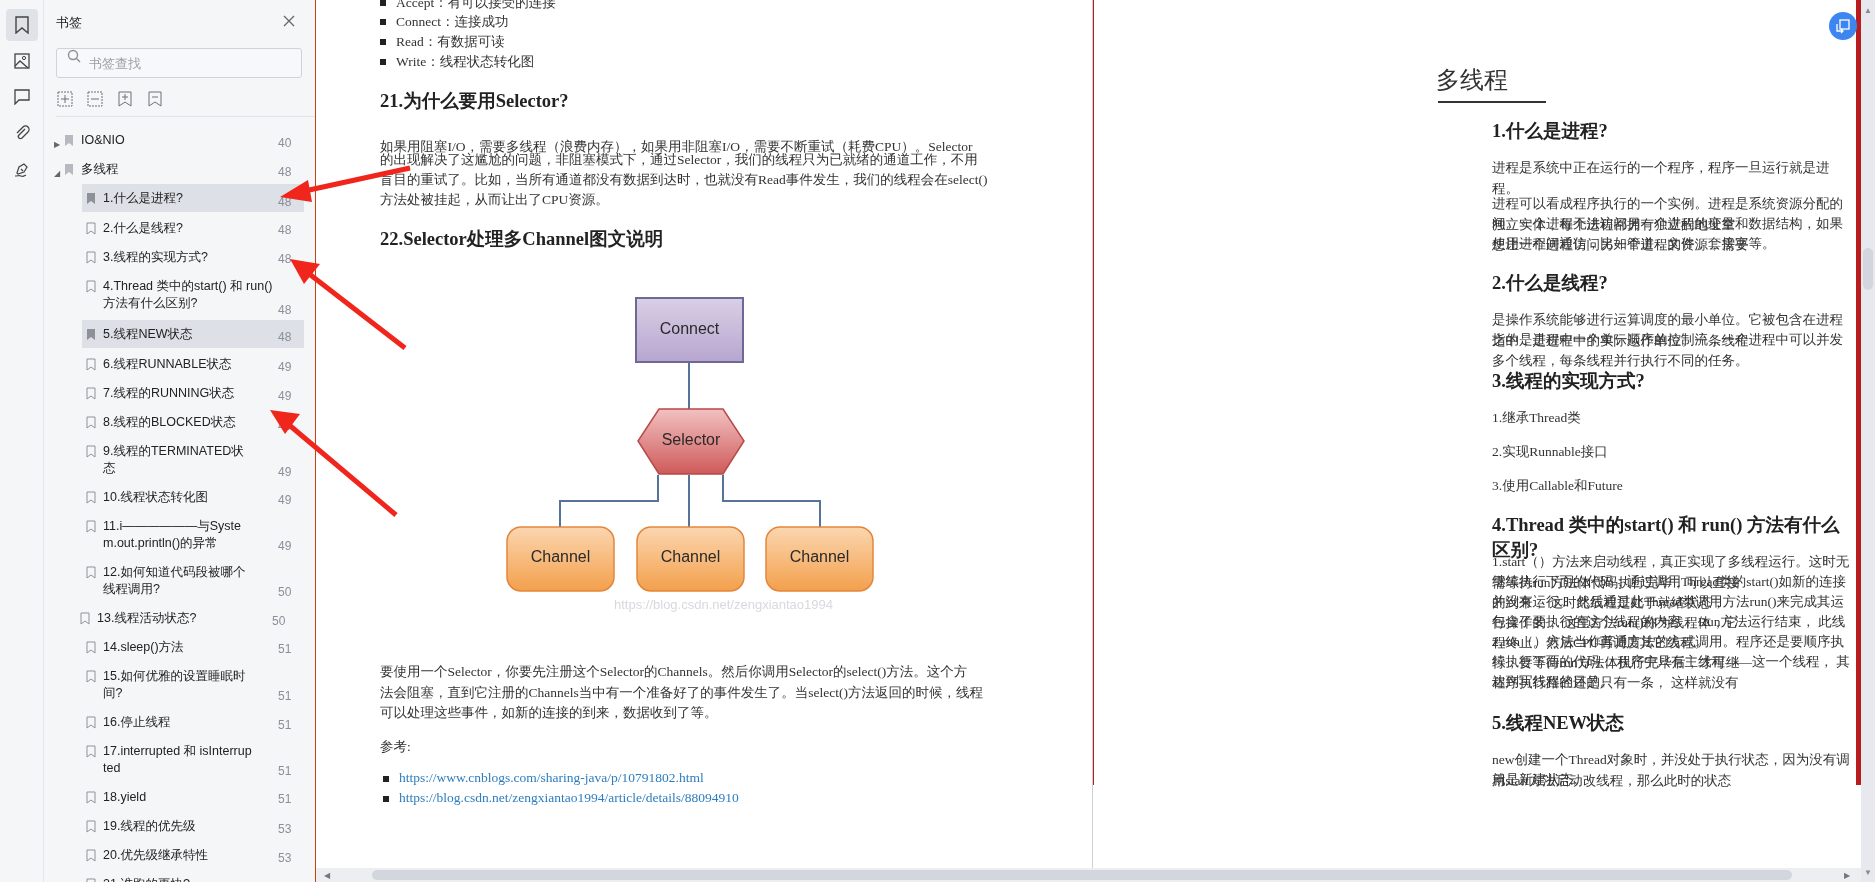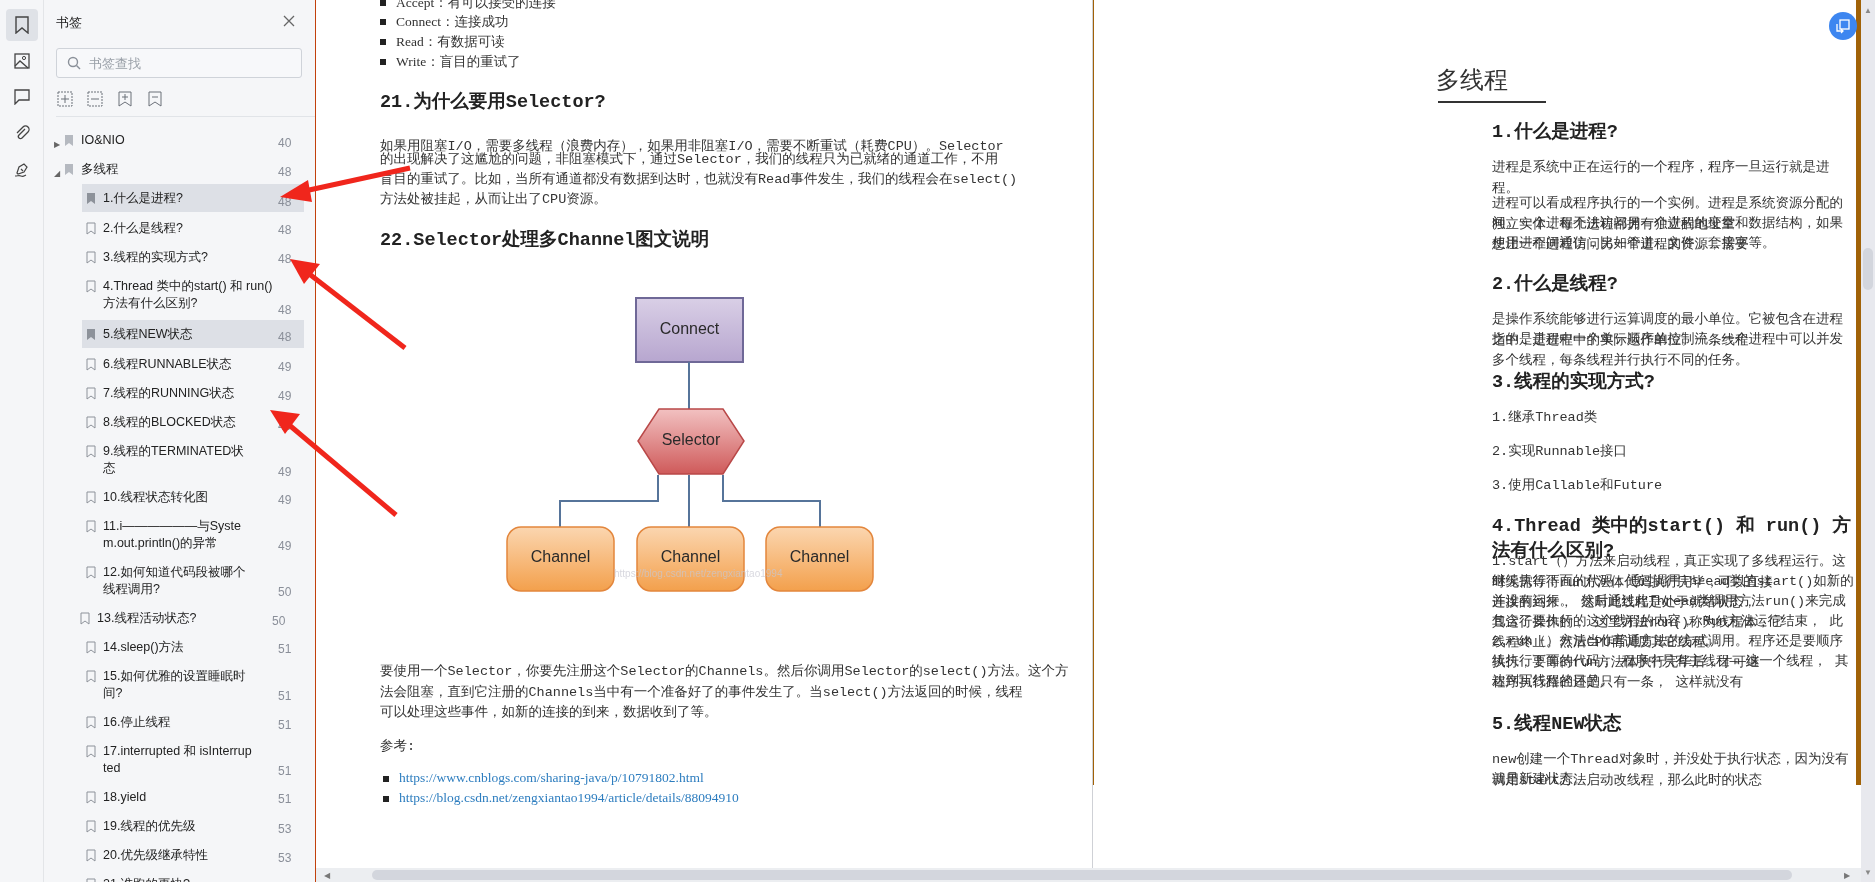--- a/index.html
+++ b/index.html
@@ -3,38 +3,38 @@
 <meta charset="utf-8">
 <style>
 *{box-sizing:border-box;margin:0;padding:0}
 html,body{width:1875px;height:882px;overflow:hidden;background:#fff;font-family:"Liberation Sans","DejaVu Sans",sans-serif}
 .rail{position:absolute;left:0;top:0;width:44px;height:882px;background:#f5f6f8;border-right:1px solid #e3e5e8}
 .rail-btn{position:absolute;left:6px;width:32px;height:32px;border-radius:4px;display:flex;align-items:center;justify-content:center;color:#4a4f57}
 .rail-btn.active{background:#dfe2e7}
 .panel{position:absolute;left:44px;top:0;width:272px;height:882px;background:#f5f6f8;border-right:1px solid #c2410c;overflow:hidden}
 .panel-title{position:absolute;left:12px;top:14px;font-size:13px;color:#222}
 .panel-close{position:absolute;left:238px;top:14px;width:14px;height:14px;color:#666}
-.search{position:absolute;left:12px;top:48px;width:246px;height:30px;border:1px solid #cfd3d9;border-radius:3px;background:#f7f8fa;display:flex;align-items:center;padding-left:10px}
+.search{position:absolute;left:12px;top:48px;width:246px;height:30px;border:1px solid #cfd3d9;border-radius:3px;background:#f7f8fa;display:flex;padding-left:10px}
 .search input{border:none;background:transparent;outline:none;font-size:13px;color:#333;margin-left:8px;width:200px;font-family:"Liberation Sans",sans-serif}
 .search input::placeholder{color:#9aa0a8}
 .tools{position:absolute;left:12px;top:90px;display:flex;gap:12px}
 .tool{width:18px;height:18px;color:#6b7079;display:flex;align-items:center;justify-content:center}
 .tools-sep{position:absolute;left:12px;top:116px;width:260px;height:1px;background:#e1e4e8}
 .tree{position:absolute;left:0;top:128px;width:272px}
 .node{position:absolute;left:0;width:260px;display:flex;align-items:flex-start;font-size:12.5px;color:#222;line-height:17px}
 .node.sel{background:#dde0e6}
 .node .tw{width:10px;font-size:8px;color:#666;margin-top:4px}
 .node .bm{width:10px;height:13px;margin-top:2px;margin-right:7px;flex:none}
 .node .lbl{flex:1;white-space:normal;word-break:break-all}
 .node .pg{position:absolute;left:234px;font-size:12px;color:#8a8f99}
-.doc{position:absolute;left:316px;top:0;width:1559px;height:785px;background:#a16207}
+.doc{position:absolute;left:316px;top:0;width:1559px;height:785px;background:#b91c1c}
 .page{position:absolute;background:#fff}
 .pageL{left:0;top:0;width:777px;height:868px;border-right:1px solid #cfd1d6}
 .pageR{left:778px;top:0;width:762px;height:868px}
-.pt{position:absolute;font-family:Liberation Mono, monospace;color:#333}
+.pt{position:absolute;font-family:Liberation Serif, serif;color:#333}
 .p{font-size:13.5px;line-height:20.5px}
 .h2{font-size:18.5px;font-weight:bold;color:#222}
 .li{position:absolute;font-size:13.5px;font-family:"Liberation Serif",serif;color:#333}
 .li:before{content:"";position:absolute;left:-16px;top:6px;width:6px;height:6px;background:#222}
 .link{color:#2d7dbf;text-decoration:none}
 .diagram{position:absolute;left:160px;top:280px;width:460px;height:330px}
 .right-title{position:absolute;left:1436px;top:64px;font-family:"Liberation Serif",serif;font-size:24px;color:#333}
 .right-title-line{position:absolute;left:1438px;top:101px;width:108px;height:2px;background:#333}
 .hscroll{position:absolute;left:316px;top:868px;width:1545px;height:14px;background:#eceef1}
 .hthumb{position:absolute;left:56px;top:2px;width:1420px;height:10px;border-radius:5px;background:#d3d6dd}
@@ -283,21 +283,21 @@
     </div>
   </div>
 
 </div>
 
 <div class="doc">
   <div class="page pageL">
     <div class="li" style="left:80px;top:-6px">Accept：有可以接受的连接</div>
     <div class="li" style="left:80px;top:13px">Connect：连接成功</div>
     <div class="li" style="left:80px;top:33px">Read：有数据可读</div>
-    <div class="li" style="left:80px;top:53px">Write：盲目的重试了</div>
+    <div class="li" style="left:80px;top:53px">Write：线程状态转化图</div>
 
     <div class="pt h2" style="left:64px;top:88px">21.为什么要用Selector?</div>
     <div class="pt p" style="left:64px;top:137px">如果用阻塞I/O，需要多线程（浪费内存），如果用非阻塞I/O，需要不断重试（耗费CPU）。Selector</div>
     <div class="pt p" style="left:64px;top:150px">的出现解决了这尴尬的问题，非阻塞模式下，通过Selector，我们的线程只为已就绪的通道工作，不用</div>
     <div class="pt p" style="left:64px;top:170px">盲目的重试了。比如，当所有通道都没有数据到达时，也就没有Read事件发生，我们的线程会在select()</div>
     <div class="pt p" style="left:64px;top:190px">方法处被挂起，从而让出了CPU资源。</div>
 
     <div class="pt h2" style="left:64px;top:226px">22.Selector处理多Channel图文说明</div>
 
     <div class="diagram">
@@ -321,21 +321,21 @@
         <polygon points="183,129 247,129 268,161 247,194 183,194 162,161" fill="url(#gS)" stroke="#b94848" stroke-width="1.5"></polygon>
         <rect x="31" y="247" width="107" height="64" rx="14" fill="url(#gC)" stroke="#e3863c" stroke-width="1.5"></rect>
         <rect x="161" y="247" width="107" height="64" rx="14" fill="url(#gC)" stroke="#e3863c" stroke-width="1.5"></rect>
         <rect x="290" y="247" width="107" height="64" rx="14" fill="url(#gC)" stroke="#e3863c" stroke-width="1.5"></rect>
       </svg>
       <div style="position:absolute;left:160px;top:40px;width:107px;text-align:center;font-size:16px;color:#2a2a2a">Connect</div>
       <div style="position:absolute;left:162px;top:151px;width:106px;text-align:center;font-size:16px;color:#2a2a2a">Selector</div>
       <div style="position:absolute;left:31px;top:268px;width:107px;text-align:center;font-size:16px;color:#2a2a2a">Channel</div>
       <div style="position:absolute;left:161px;top:268px;width:107px;text-align:center;font-size:16px;color:#2a2a2a">Channel</div>
       <div style="position:absolute;left:290px;top:268px;width:107px;text-align:center;font-size:16px;color:#2a2a2a">Channel</div>
-      <div style="position:absolute;left:138px;top:288px;font-size:10px;color:rgba(200,200,210,.7)">https://blog.csdn.net/zengxiantao1994</div>
+      <div style="position:absolute;left:138px;top:317px;font-size:13px;color:rgba(200,200,210,.7)">https://blog.csdn.net/zengxiantao1994</div>
     </div>
 
     <div class="pt p" style="left:64px;top:662px">要使用一个Selector，你要先注册这个Selector的Channels。然后你调用Selector的select()方法。这个方</div>
     <div class="pt p" style="left:64px;top:683px">法会阻塞，直到它注册的Channels当中有一个准备好了的事件发生了。当select()方法返回的时候，线程</div>
     <div class="pt p" style="left:64px;top:703px">可以处理这些事件，如新的连接的到来，数据收到了等。</div>
     <div class="pt p" style="left:64px;top:737px">参考:</div>
     <div class="li" style="left:83px;top:770px"><a class="link" href="#">https://www.cnblogs.com/sharing-java/p/10791802.html</a></div>
     <div class="li" style="left:83px;top:790px"><a class="link" href="#">https://blog.csdn.net/zengxiantao1994/article/details/88094910</a></div>
   </div>
 

